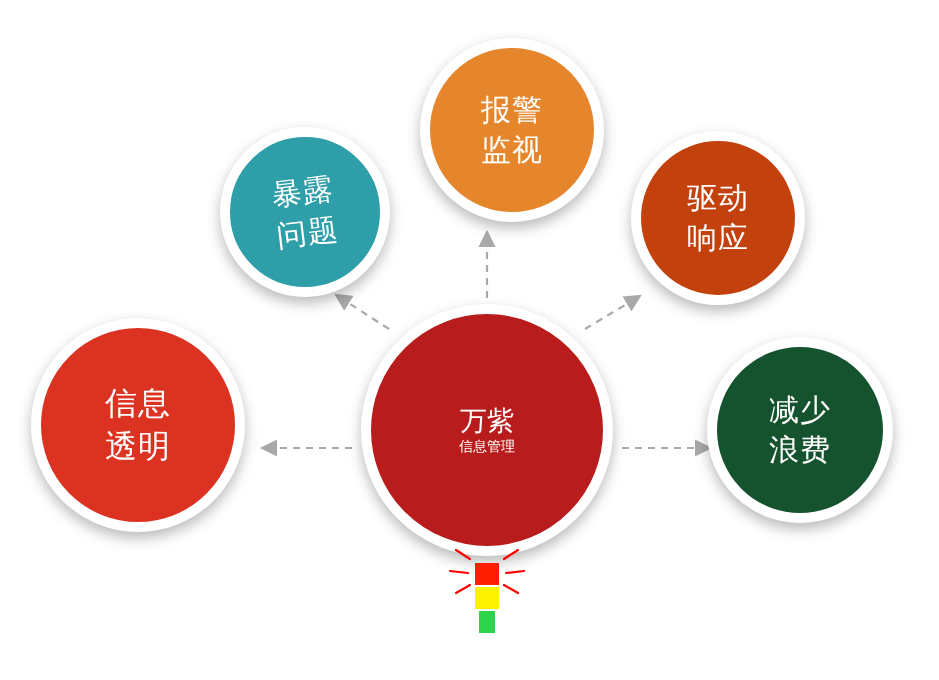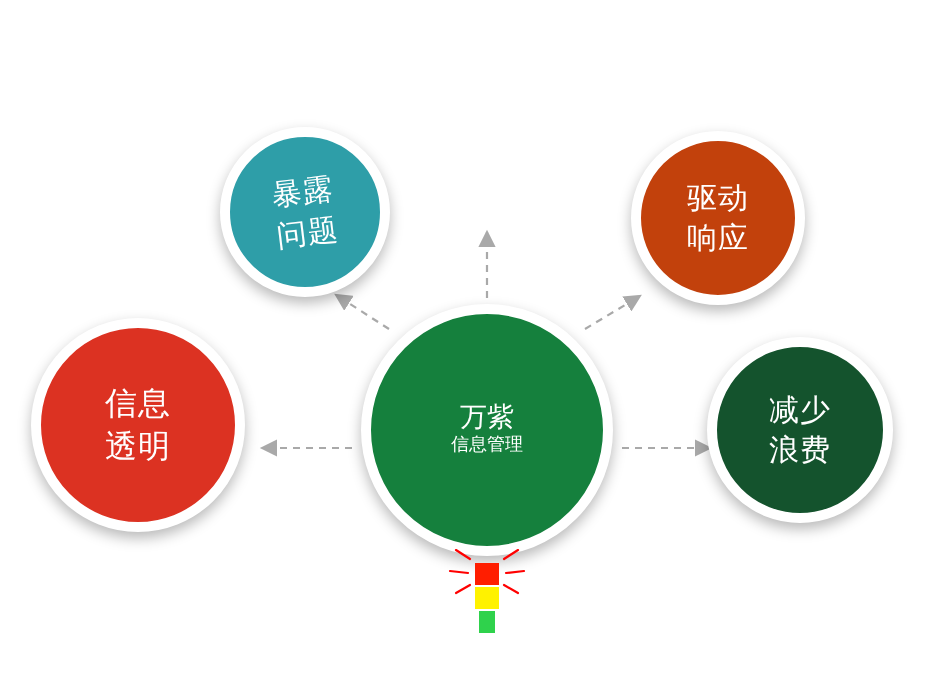--- a/index.html
+++ b/index.html
@@ -28,21 +28,21 @@
     font-size: 30px;
     line-height: 1.35;
     font-weight: 400;
     letter-spacing: 1px;
   }
   
   .center-circle { left: 361px; top: 304px; width: 252px; height: 252px; }
   .center-stack { display: flex; flex-direction: column; align-items: center; justify-content: center; }
   .center-line1 { font-size: 27px; line-height: 1.2; }
   .center-line2 { font-size: 29px; line-height: 1.2; margin: 17px 0; }
-  .center-line3 { font-size: 18px; line-height: 1.2; }
+  .center-line3 { font-size: 14px; line-height: 1.2; }
   
   .sat-alarm  { left: 420px; top: 38px;  width: 184px; height: 184px; }
   .sat-expose { left: 220px; top: 127px; width: 170px; height: 170px; }
   .sat-expose .sat-label { transform: rotate(-7deg); }
   .sat-drive  { left: 631px; top: 131px; width: 174px; height: 174px; }
   .sat-info   { left: 31px;  top: 318px; width: 214px; height: 214px; }
   .sat-info .sat-label { font-size: 32px; }
   .sat-waste  { left: 707px; top: 337px; width: 186px; height: 186px; }
   
   .arrows, .andon {
@@ -62,27 +62,31 @@
         <path d="M0,0 L8,4 L0,8 Z" fill="#A9A9A9"></path>
       </marker>
     </defs>
     <line x1="487" y1="298" x2="487" y2="232" stroke-width="2.2" stroke-dasharray="7,6" marker-end="url(#ah)" stroke="#A9A9A9"></line>
     <line x1="389" y1="329" x2="336" y2="295" stroke-width="2.2" stroke-dasharray="7,6" marker-end="url(#ah)" stroke="#A9A9A9"></line>
     <line x1="585" y1="329" x2="640" y2="296" stroke-width="2.2" stroke-dasharray="7,6" marker-end="url(#ah)" stroke="#A9A9A9"></line>
     <line x1="352" y1="448" x2="262" y2="448" stroke-width="2.2" stroke-dasharray="7,6" marker-end="url(#ah)" stroke="#A9A9A9"></line>
     <line x1="622" y1="448" x2="710" y2="448" stroke-width="2.2" stroke-dasharray="7,6" marker-end="url(#ah)" stroke="#A9A9A9"></line>
   </svg>
 
-  <div class="circle center-circle" style="background: #15803d; font-family: Liberation Mono, monospace;">
+  <div class="circle center-circle" style="background: #b91c1c;">
     <div class="center-stack">
       <div class="center-line1">万紫</div>
       <div class="center-line3">信息管理</div>
     </div>
   </div>
 
+  <div class="circle sat-alarm" style="background: rgb(229, 134, 44);">
+    <div class="sat-label">报警
+监视</div>
+  </div>
 
   <div class="circle sat-expose" style="background: rgb(46, 158, 168);">
     <div class="sat-label">暴露
 问题</div>
   </div>
 
   <div class="circle sat-drive" style="background: #c2410c;">
     <div class="sat-label">驱动
 响应</div>
   </div>

